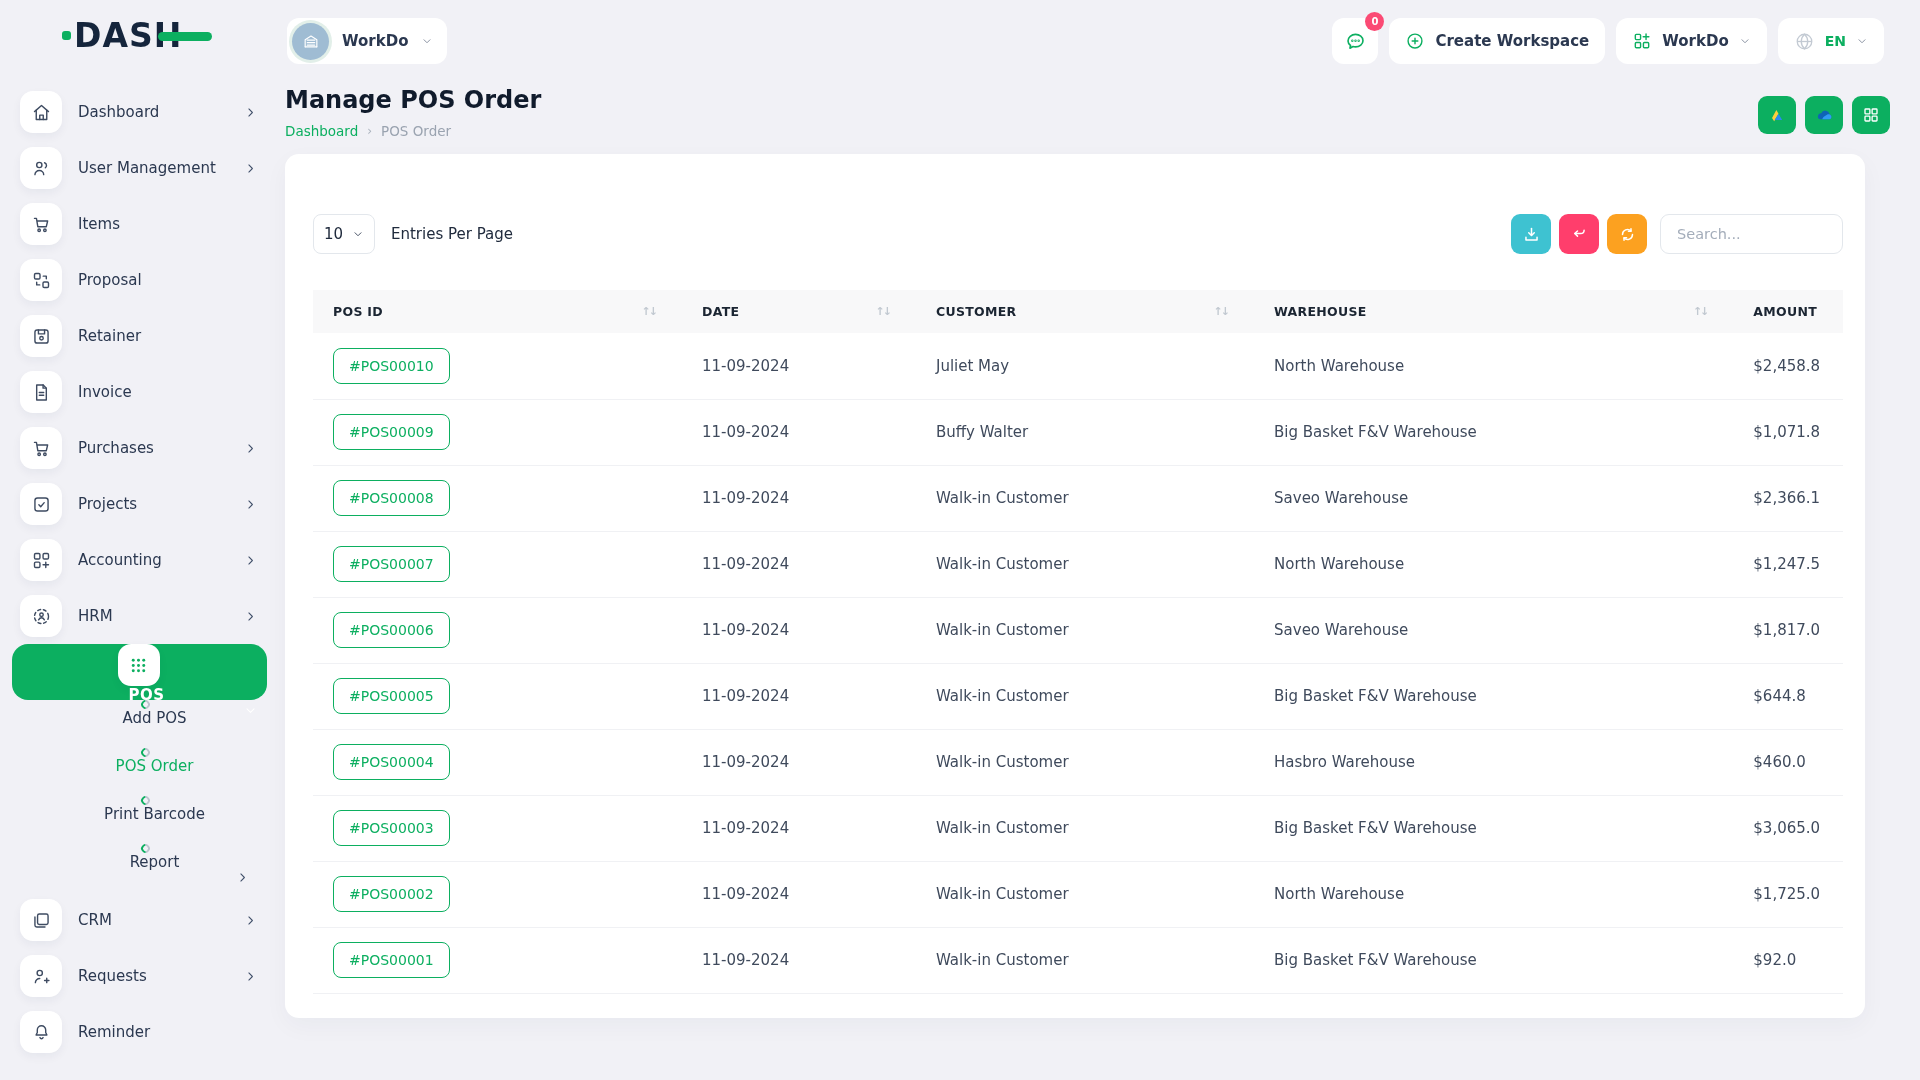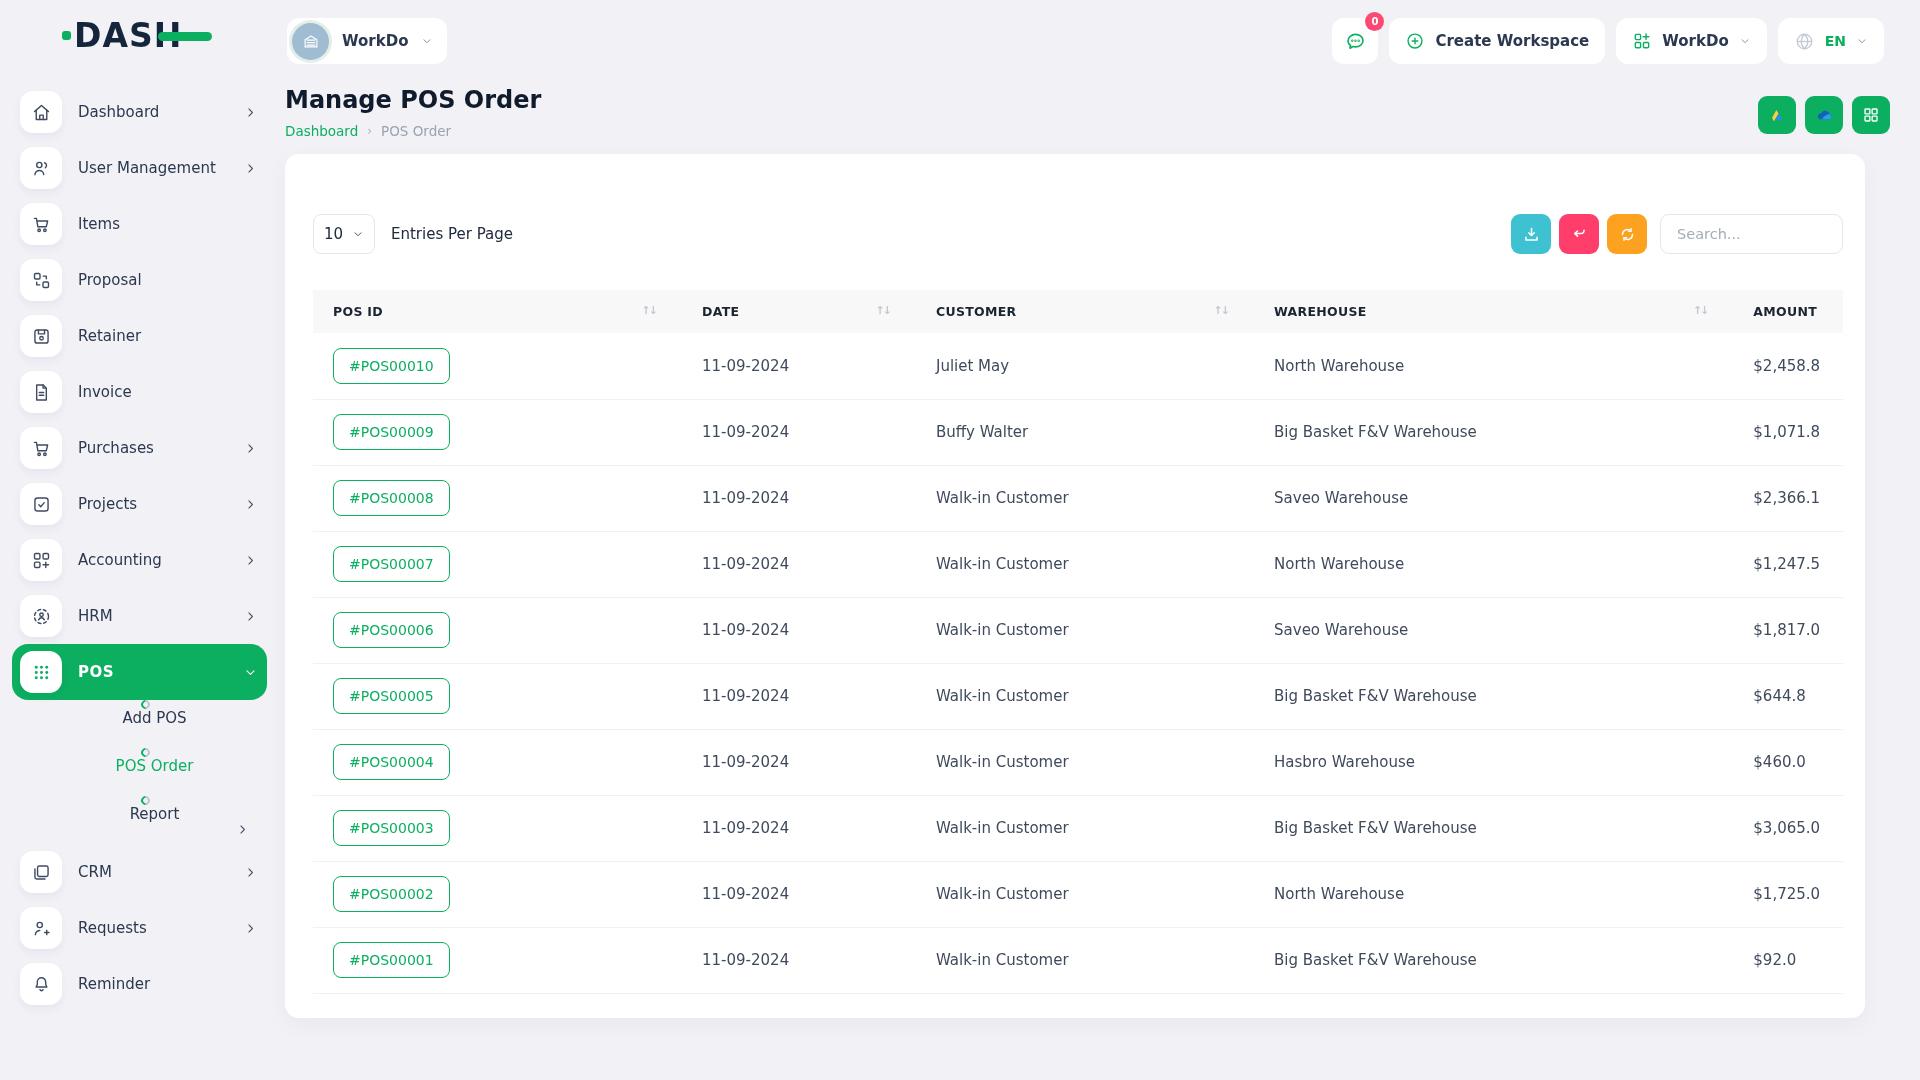--- a/index.html
+++ b/index.html
@@ -20,21 +20,21 @@
   .logo{height:70px;display:flex;align-items:center;padding-left:62px;}
   .logo-dot{width:9px;height:9px;border-radius:3px;background:var(--green);margin-right:3px;}
   .logo-text{font-size:33px;font-weight:800;letter-spacing:1px;color:var(--navy);}
   .logo-bar{width:54px;height:9px;border-radius:5px;background:var(--green);margin-left:-24px;margin-top:2px;}
   .menu{padding:14px 18px 0 12px;}
   .menu-item{display:flex;align-items:center;height:56px;padding:0 10px 0 8px;border-radius:16px;cursor:pointer;}
   .icon-tile{width:42px;height:42px;border-radius:13px;background:#fff;display:flex;align-items:center;justify-content:center;box-shadow:0 4px 10px rgba(25,40,70,.05);flex:0 0 auto;}
   .menu-label{margin-left:16px;font-size:15px;font-weight:500;color:var(--slate);}
   .menu-chevron{margin-left:auto;color:#41506a;}
   .menu-chevron svg{width:13px;height:13px;stroke:currentColor;fill:none;stroke-width:2;stroke-linecap:round;stroke-linejoin:round;}
-  .menu-item.active{background:var(--green);}
+  .menu-item.active{background:var(--green);flex-direction:column;}
   .menu-item.active .menu-label{color:#fff;font-weight:700;letter-spacing:.5px;}
   .menu-item.active .menu-chevron{color:#fff;}
   .submenu-item{display:flex;align-items:center;height:48px;padding:0 18px 0 30px;cursor:pointer;flex-direction:column;}
   .bullet{width:9px;height:9px;border-radius:50%;border:2px solid #bcc4cf;border-top-color:var(--green);border-left-color:var(--green);transform:rotate(-45deg);flex:0 0 auto;}
   .submenu-label{margin-left:18px;font-size:15px;color:var(--slate);}
   .submenu-item.active .submenu-label{color:var(--green);}
   .submenu-item .menu-chevron{color:#41506a;}
 
   
   .topbar{margin-left:285px;height:70px;display:flex;align-items:center;justify-content:space-between;padding:12px 36px 0 2px;}
@@ -68,21 +68,21 @@
   .act-btn{width:40px;height:40px;border-radius:9px;display:flex;align-items:center;justify-content:center;margin-left:8px;cursor:pointer;}
   .act-btn svg{width:19px;height:19px;stroke:#fff;fill:none;stroke-width:1.9;stroke-linecap:round;stroke-linejoin:round;}
   .act-download{background:var(--cyan);}
   .act-undo{background:var(--pink);}
   .act-refresh{background:var(--orange);}
   .search{width:183px;height:40px;border:1px solid var(--border);border-radius:9px;padding:0 16px;font-size:14.5px;color:#4a5568;margin-left:13px;outline:none;font-family:inherit;background:#fff;}
   .search::placeholder{color:#a4adba;}
 
   table{width:100%;border-collapse:collapse;}
   thead th{background:#f8f8f9;padding:0;}
-  .th-inner{display:flex;align-items:flex-start;justify-content:space-between;padding:14px 26px 14px 20px;}
+  .th-inner{display:flex;align-items:center;justify-content:space-between;padding:14px 26px 14px 20px;}
   .th-label{font-size:12.5px;font-weight:700;color:var(--ink);letter-spacing:.3px;}
   .sort{font-size:11px;color:#c2c9d1;letter-spacing:-2px;}
   tbody td{height:66px;padding:0 0 0 20px;border-bottom:1px solid var(--line);font-size:15px;color:var(--cell);}
   .pos-badge{display:inline-block;border:1px solid var(--green);color:var(--green);border-radius:8px;padding:9px 15px;font-size:14px;cursor:pointer;background:#fff;}
 
   .card-footer{display:flex;justify-content:space-between;align-items:center;padding:16px 0 0;}
   .showing{font-size:14.5px;color:#55606f;}
   .pager{display:flex;align-items:center;background:#fff;border:1px solid #e9ecef;border-radius:10px;overflow:hidden;box-shadow:0 3px 8px rgba(25,40,70,.06);}
   .pg-btn{width:32px;height:44px;display:flex;align-items:center;justify-content:center;color:#9aa4b2;cursor:pointer;}
   .pg-btn svg{width:13px;height:13px;stroke:currentColor;fill:none;stroke-width:2;stroke-linecap:round;stroke-linejoin:round;}
@@ -262,20 +262,24 @@
         </span>
     </div>
 
     <div class="submenu-item">
       <span class="bullet"></span>
       <span class="submenu-label">Add POS</span>
     </div>
     <div class="submenu-item active">
       <span class="bullet"></span>
       <span class="submenu-label">POS Order</span>
+    </div>
+    <div class="submenu-item">
+      <span class="bullet"></span>
+      <span class="submenu-label">Print Barcode</span>
     </div>
     <div class="submenu-item">
       <span class="bullet"></span>
       <span class="submenu-label">Report</span>
       <span class="menu-chevron">
           <svg viewBox="0 0 24 24">
             <path d="M9 5.5l6.5 6.5L9 18.5"></path>
           </svg>
         </span>
     </div>

